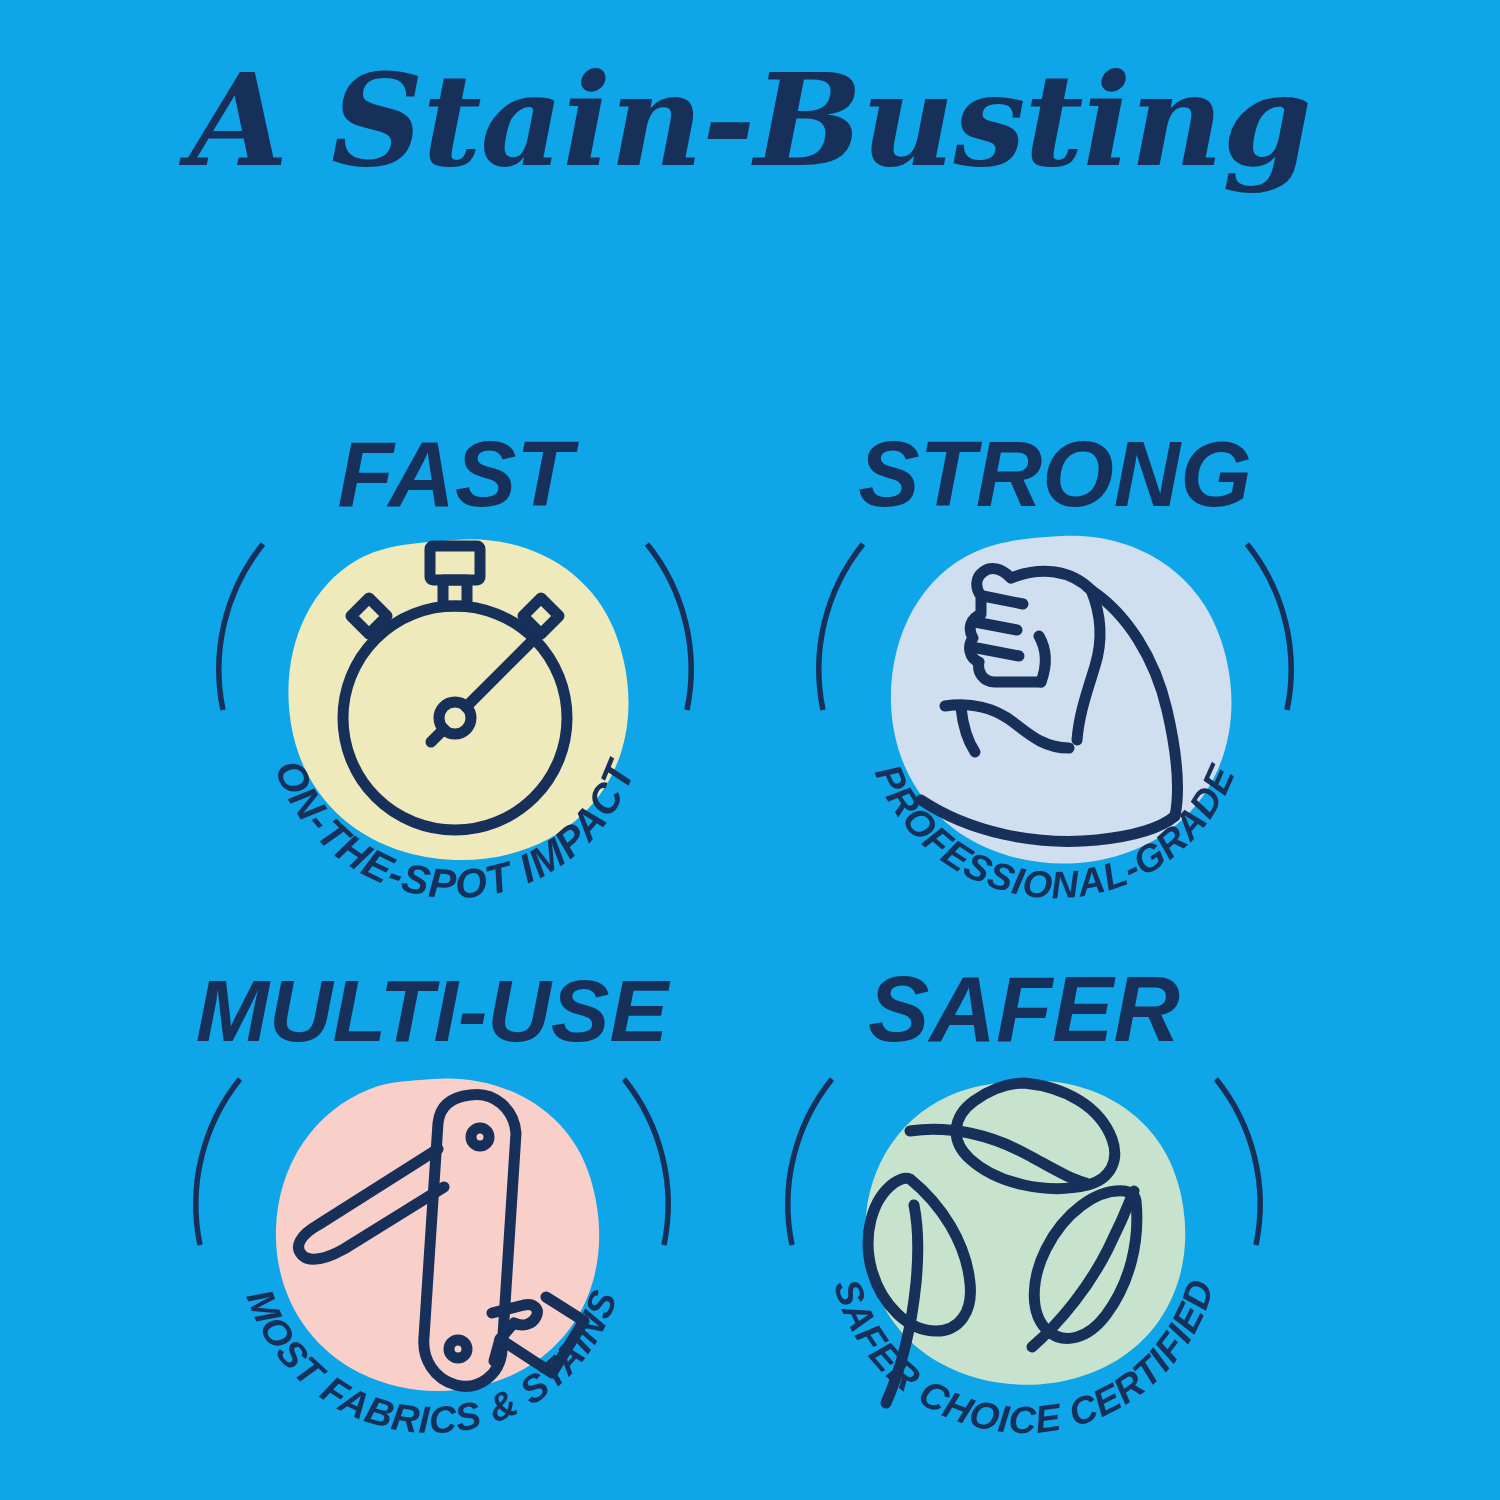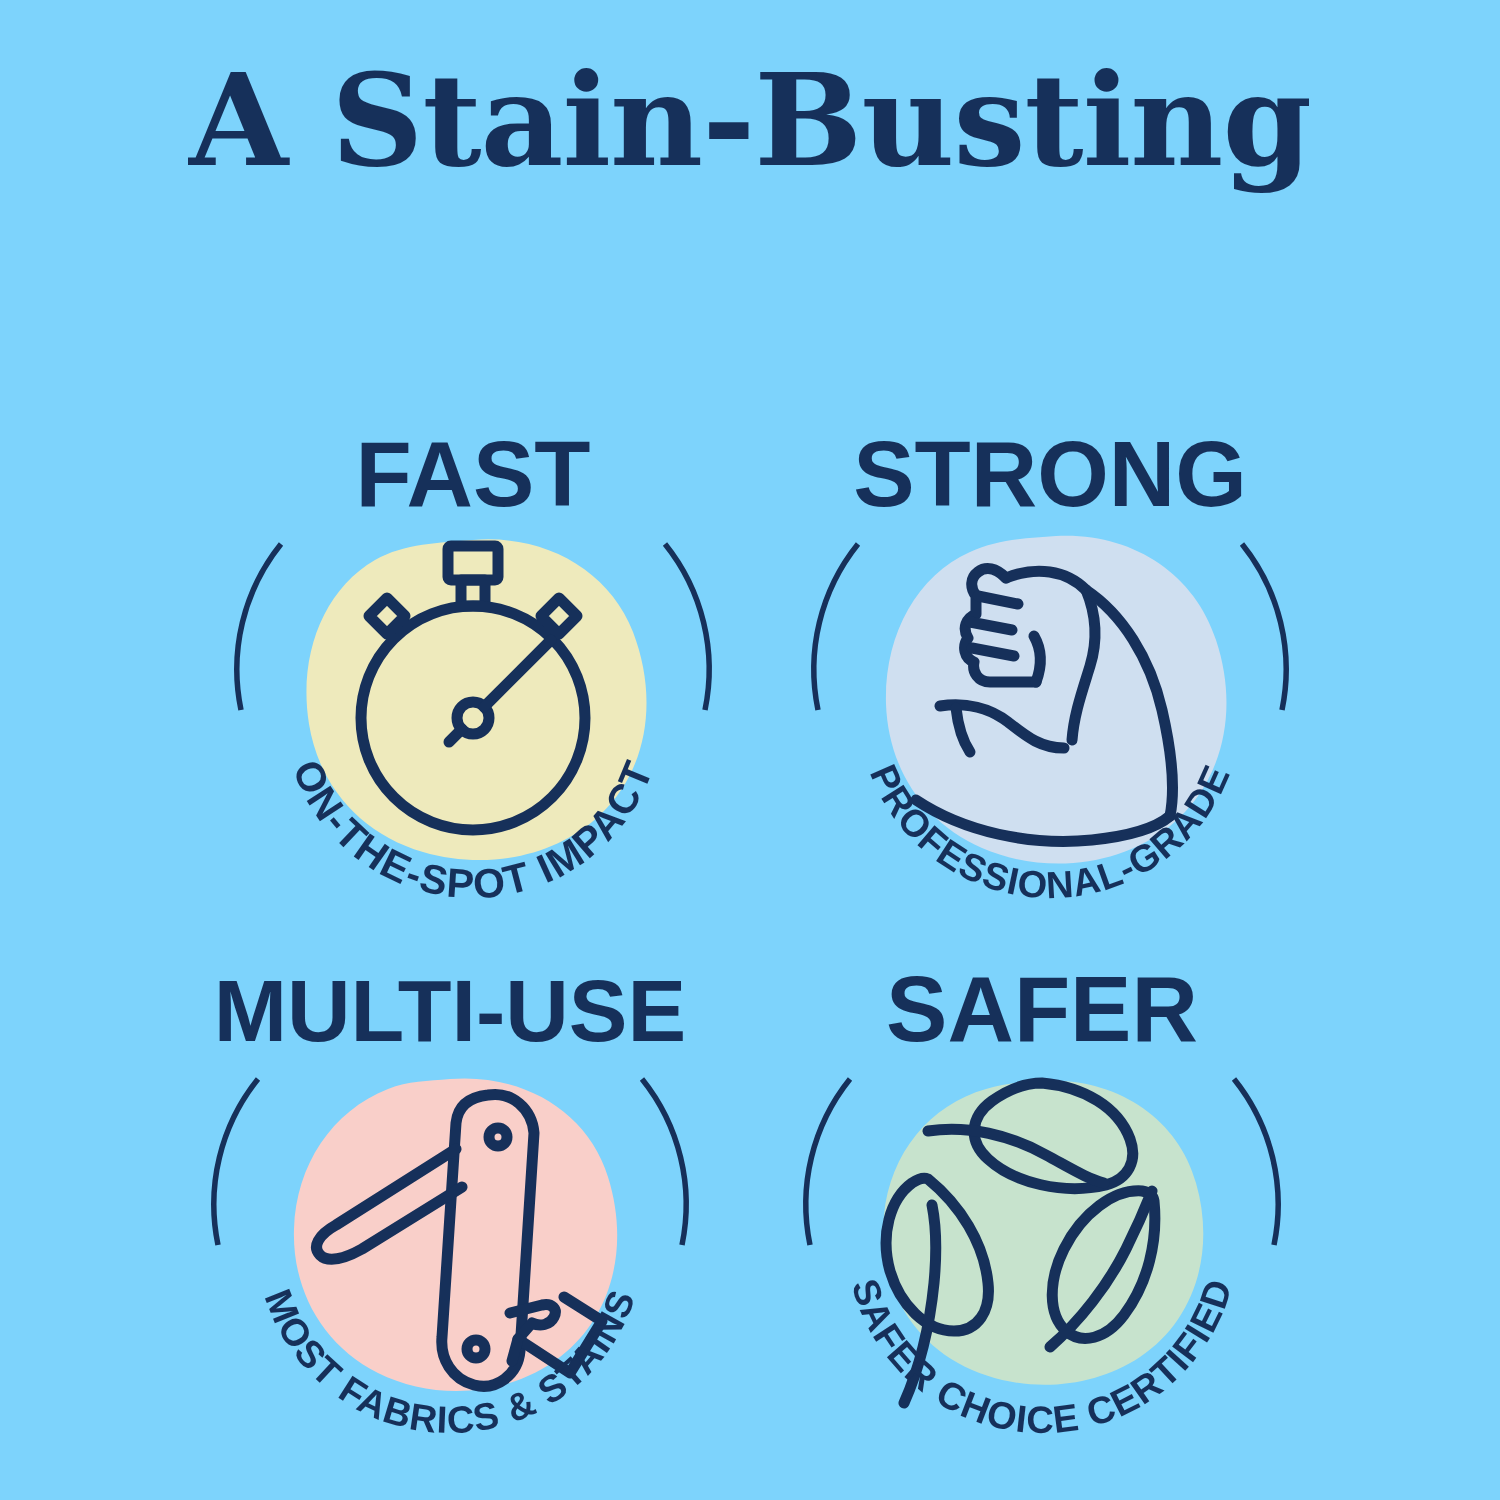--- a/index.html
+++ b/index.html
@@ -10,21 +10,22 @@
     width: 1500px;
     height: 1500px;
     background: #f2e8da;
     font-family: "Liberation Sans", sans-serif;
     overflow: hidden;
   }
   .page {
     position: relative;
     width: 1500px;
     height: 1500px;
-    background: #7dd3fc;
+    background: #0ea5e9;
+    font-style: italic;
   }
 
   
   .title-block {
     position: absolute;
     top: 58px;
     left: 0;
     width: 1500px;
     text-align: center;
   }
@@ -38,29 +39,28 @@
     display: block;
   }
 
   
   .grid {
     position: absolute;
     top: 408px;
     left: 0;
     width: 1204px;
     height: 1060px;
-    margin-left: 18px;
   }
   .badge {
     position: absolute;
     width: 600px;
     height: 510px;
   }
   .badge-r1c1 { left: 155px;  top: 10px; }
-  .badge-r1c2 { left: 732px;  top: 10px; }
+  .badge-r1c2 { left: 755px;  top: 10px; }
   .badge-r2c1 { left: 132px;  top: 545px; }
   .badge-r2c2 { left: 724px;  top: 545px; }
 
   .badge svg { display: block; width: 600px; height: 510px; }
 
   .heading-text {
     font-family: "Liberation Sans", sans-serif;
     font-weight: 700;
     font-size: 92px;
     letter-spacing: 0px;

